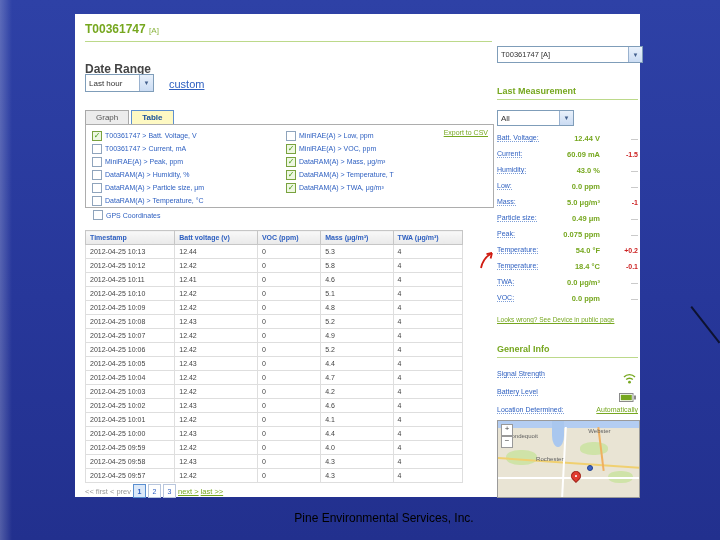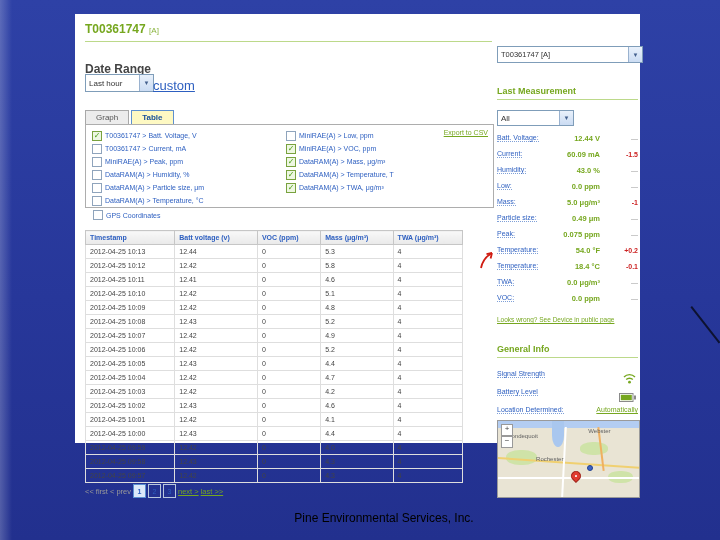--- a/index.html
+++ b/index.html
@@ -6,35 +6,35 @@
   body{width:720px;height:540px;overflow:hidden;font-family:"Liberation Sans","DejaVu Sans",sans-serif;}
   .slide{position:absolute;left:0;top:0;width:720px;height:540px;
          background:linear-gradient(180deg,#2e41a6 0%,#27379a 55%,#22308e 100%);}
   .slide::before{content:"";position:absolute;left:0;top:0;width:12px;height:540px;
          background:linear-gradient(90deg,rgba(255,255,255,.22),rgba(255,255,255,0));}
   .footer{position:absolute;left:0;top:511px;width:720px;text-align:center;
           font-size:12px;color:#000;padding-left:24px;}
   .diag-line{position:absolute;left:692px;top:306px;width:46px;height:2px;background:#0d1230;
              transform:rotate(52deg);transform-origin:left top;}
 
-  .panel{position:absolute;left:75px;top:14px;width:565px;height:429px;background:#fff;}
+  .panel{position:absolute;left:75px;top:14px;width:565px;height:483px;background:#fff;}
 
   
   .main{position:absolute;left:10px;top:8px;width:407px;height:470px;}
   .title{position:absolute;left:0;top:0;width:407px;color:#76a71f;font-size:12px;font-weight:bold;
          border-bottom:1px solid #bcd98a;padding-bottom:5px;}
   .title .suffix{font-size:8px;font-weight:normal;color:#8ab43e;}
   .dr-label{position:absolute;left:0;top:40px;font-size:12px;font-weight:bold;color:#444;}
   .select{border:1px solid #7f9db9;background:#fff;display:flex;align-items:center;
           justify-content:space-between;font-size:8px;color:#333;padding-left:3px;}
   .sel-arrow{width:13px;height:100%;display:flex;align-items:center;justify-content:center;
              background:linear-gradient(#e9f1fb,#cbdcf3);border-left:1px solid #9ab2cf;
              font-size:6px;color:#44618e;cursor:pointer;}
   .dr-select{position:absolute;left:0;top:52px;width:64px;height:16px;}
-  .custom-link{position:absolute;left:68px;top:56px;font-size:13px;color:#2d5fc0;
+  .custom-link{position:absolute;left:84px;top:56px;font-size:11px;color:#2d5fc0;
                text-decoration:underline;cursor:pointer;}
   .tabs{position:absolute;left:0;top:84px;height:16px;}
   .tab{display:inline-block;padding:2px 10px;font-size:8px;border:1px solid #a8a8a8;
        background:#ececec;color:#555;margin-right:2px;cursor:pointer;}
   .tab.active{background:#fef9c3;border-color:#5e90cf;color:#174f9a;font-weight:bold;}
   .param-box{position:absolute;left:0;top:102px;width:407px;height:82px;border:1px solid #adadad;}
   .export-link{position:absolute;right:5px;top:4px;font-size:7px;color:#76a71f;
                text-decoration:underline;cursor:pointer;}
   .pcol{position:absolute;top:4px;}
   .pcol-left{left:6px;width:188px;}

